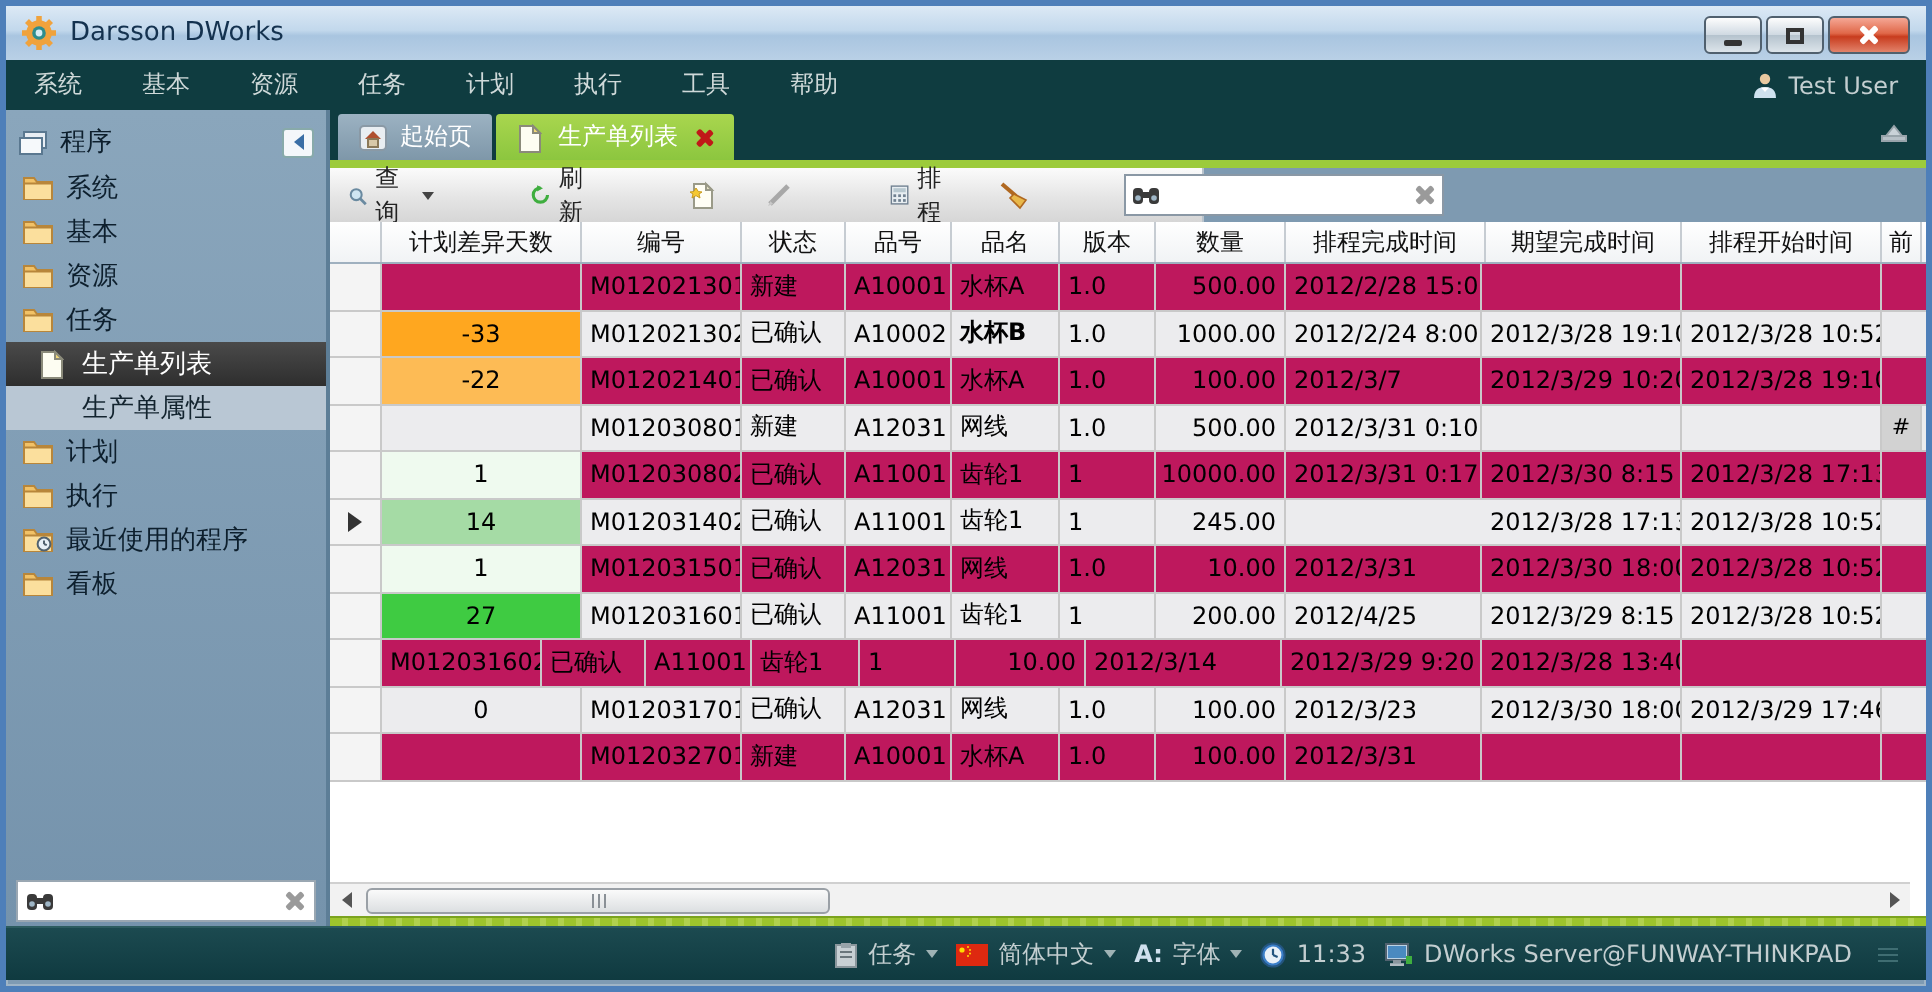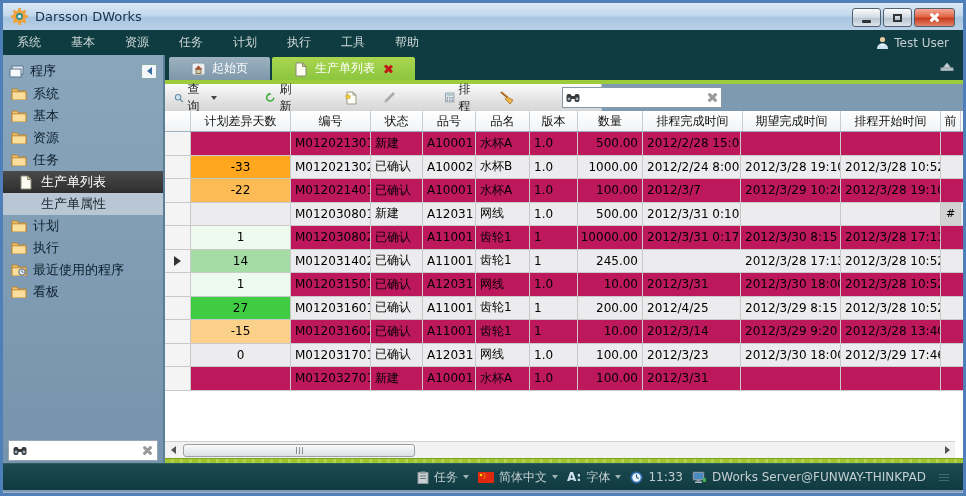--- a/index.html
+++ b/index.html
@@ -77,21 +77,21 @@
   .side-search input{ border:none; outline:none; flex:1; min-width:0; font-size:12px; }
 
   
   .main{ flex:1; position:relative; background:#fff; overflow:hidden; }
 
   .tabstrip{
     position:absolute; left:0; top:0; right:0; height:25px; background:#0f3c40;
     display:flex; align-items:flex-end; padding-left:4px;
   }
   .tab{
-    height:23px; display:flex; align-items:center; gap:6px; padding:0 22px;
+    height:23px; display:flex; align-items:center; gap:6px; padding:0 10px;
     font-size:12px; margin-right:2px; border-radius:2px 2px 0 0;justify-content:center;
   }
   .tab.inactive{ background:linear-gradient(180deg,#9cb2c2,#7e97a9); color:#fff; }
   .tab.active{ background:linear-gradient(180deg,#a9d64e,#8cc63f); color:#fff; }
   .tab .ticon{ width:15px; height:14px; }
   .tab-close{ position:relative; width:10px; height:10px; margin-left:2px; }
   .tab-close::before,.tab-close::after{
     content:""; position:absolute; left:4px; top:0; width:2.5px; height:10px; background:#c01818; border-radius:1px;
   }
   .tab-close::before{transform:rotate(45deg);} .tab-close::after{transform:rotate(-45deg);}
@@ -442,21 +442,21 @@
               <div class="td " style="width: 98px;">2012/2/28 15:00</div>
               <div class="td " style="width: 100px;"></div>
               <div class="td " style="width: 100px;"></div>
             </div>
             <div class="trow alt">
               <div class="td c-sel" style="width: 26px;"></div>
               <div class="td center" style="width: 100px; background: rgb(255, 167, 31);">-33</div>
               <div class="td " style="width: 80px;">M012021302</div>
               <div class="td " style="width: 52px;">已确认</div>
               <div class="td " style="width: 53px;">A10002</div>
-              <div class="td " style="width: 54px;">水杯B</div>
+              <div class="td " style="width: 54px; font-weight: bold;">水杯B</div>
               <div class="td " style="width: 48px;">1.0</div>
               <div class="td right" style="width: 65px;">1000.00</div>
               <div class="td " style="width: 98px;">2012/2/24 8:00</div>
               <div class="td " style="width: 100px;">2012/3/28 19:10</div>
               <div class="td " style="width: 100px;">2012/3/28 10:52</div>
             </div>
             <div class="trow">
               <div class="td c-sel" style="width: 26px;"></div>
               <div class="td center" style="width: 100px; background: rgb(253, 187, 85);">-22</div>
               <div class="td " style="width: 80px;">M012021401</div>
@@ -532,21 +532,20 @@
               <div class="td " style="width: 53px;">A11001</div>
               <div class="td " style="width: 54px;">齿轮1</div>
               <div class="td " style="width: 48px;">1</div>
               <div class="td right" style="width: 65px;">200.00</div>
               <div class="td " style="width: 98px;">2012/4/25</div>
               <div class="td " style="width: 100px;">2012/3/29 8:15</div>
               <div class="td " style="width: 100px;">2012/3/28 10:52</div>
             </div>
             <div class="trow">
               <div class="td c-sel" style="width: 26px;"></div>
-              <div class="td center" style="width: 100px; background: rgb(251, 208, 137);">-15</div>
               <div class="td " style="width: 80px;">M012031602</div>
               <div class="td " style="width: 52px;">已确认</div>
               <div class="td " style="width: 53px;">A11001</div>
               <div class="td " style="width: 54px;">齿轮1</div>
               <div class="td " style="width: 48px;">1</div>
               <div class="td right" style="width: 65px;">10.00</div>
               <div class="td " style="width: 98px;">2012/3/14</div>
               <div class="td " style="width: 100px;">2012/3/29 9:20</div>
               <div class="td " style="width: 100px;">2012/3/28 13:40</div>
             </div>

